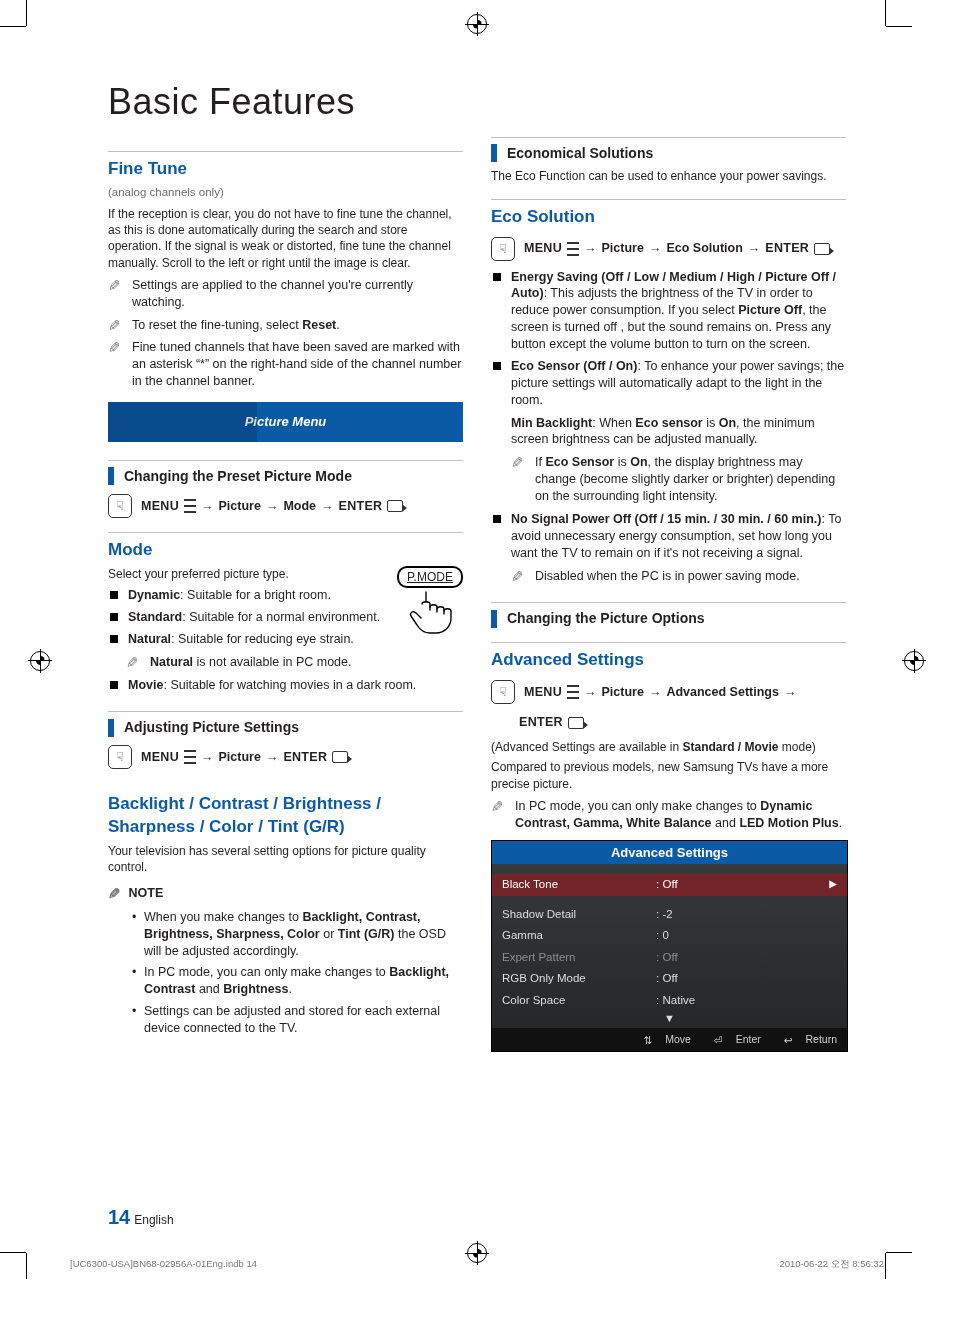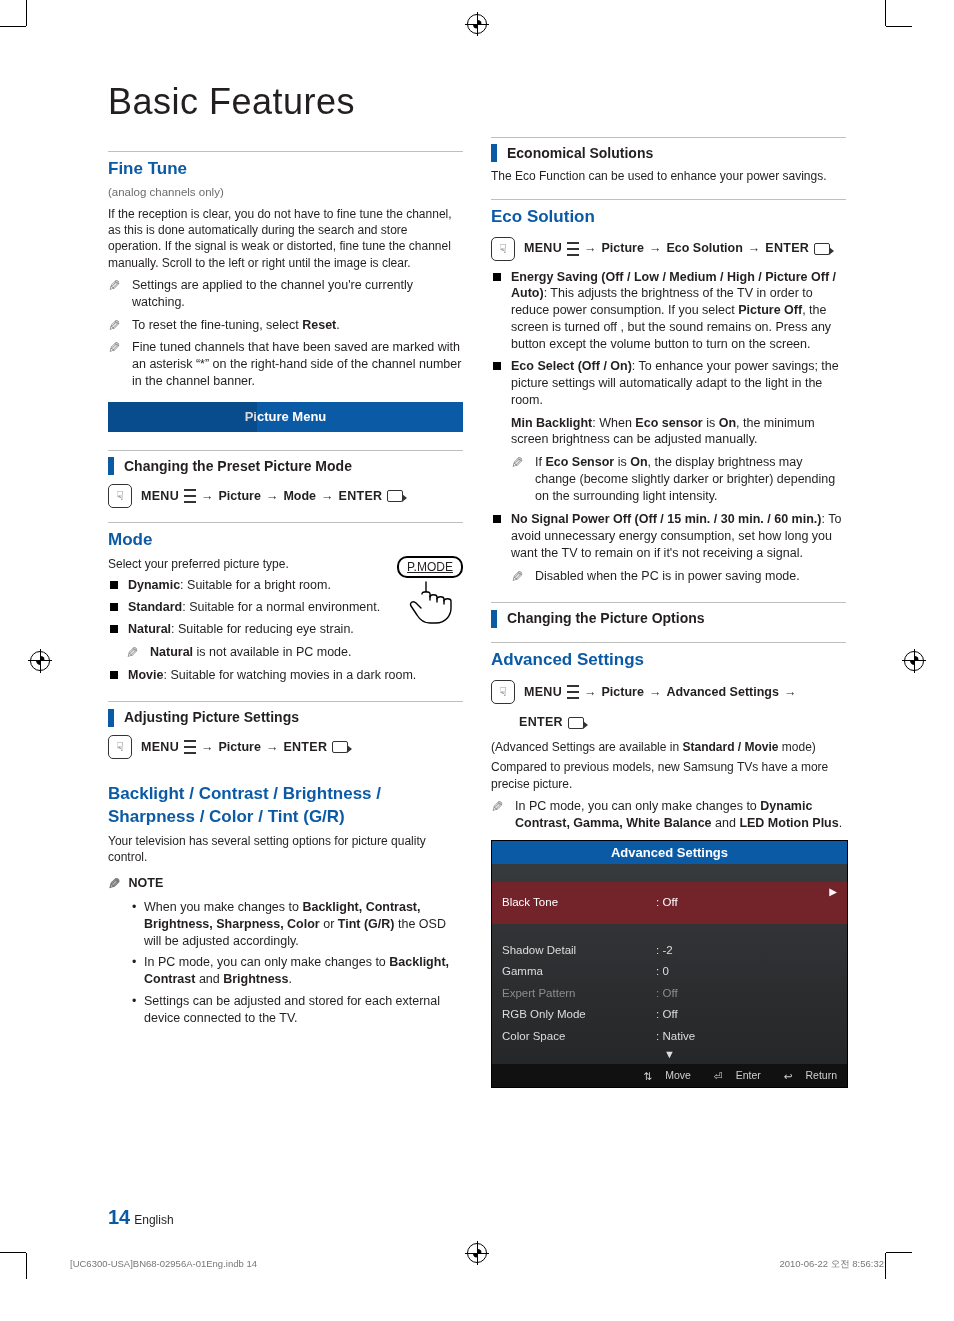--- a/index.html
+++ b/index.html
@@ -126,24 +126,24 @@
     padding-left: 12px;
     margin: 5px 0;
   }
   ul.dots > li::before {
     content: "•";
     position: absolute; left: 0; top: 0;
   }
 
   .picture-bar {
     background: #0b5aa6;
-    height: 30px;
+    height: 40px;
     position: relative;
     margin: 12px 0 16px 0;
-    display:flex; align-items:center; justify-content:center;
+    display:flex; align-items:center; justify-content:center;font-style:italic;
   }
   .picture-bar .label {
     color: #fff;
     font-weight: 700;
     font-size: 13px;
   }
   .picture-bar .shade {
     position: absolute;
     left:0; top:0; bottom:0;
     width: 42%;
@@ -235,22 +235,22 @@
   .osd .rows { padding: 2px 10px 0 10px; }
   .osd .row {
     display: flex;
     padding: 3px 0;
   }
   .osd .row .k { flex: 0 0 46%; }
   .osd .row .v { flex: 1 1 auto; }
   .osd .row.sel {
     background: #73232a;
     color: #fff;
-    margin: 16px -10px;
-    padding: 13px 10px;
+    margin: 8px -10px;
+    padding: 3px 10px;
     position: relative;
   }
   .osd .row.sel::after {
     content: "▶";
     position: absolute; right: 10px; top: 3px;
     font-size: 10px;
   }
   .osd .row.dim { color: #8c8c8c; }
   .osd .more { text-align:center; color:#ddd; font-size:11px; padding-bottom:2px;}
   .osd .hints {
@@ -430,21 +430,21 @@
           <span> → </span>
             <span class="menu-caps">ENTER</span>
           <span class="enterglyph"></span>
         </div>
 
         <ul class="bullets">
           <li>
             <b>Energy Saving (Off / Low / Medium / High / Picture Off / Auto)</b><span>: This adjusts the brightness of the TV in order to reduce power consumption. If you select </span><b>Picture Off</b><span>, the screen is turned off , but the sound remains on. Press any button except the volume button to turn on the screen.</span>
           </li>
           <li>
-            <b>Eco Select (Off / On)</b><span>: To enhance your power savings; the picture settings will automatically adapt to the light in the room.</span>
+            <b>Eco Sensor (Off / On)</b><span>: To enhance your power savings; the picture settings will automatically adapt to the light in the room.</span>
             <p style="margin-top:6px;"><b>Min Backlight</b><span>: When </span><b>Eco sensor</b><span> is </span><b>On</b><span>, the minimum screen brightness can be adjusted manually.</span></p>
             <div class="tip">
                 <span class="tipicon"></span>
               <span><span>If </span><b>Eco Sensor</b><span> is </span><b>On</b><span>, the display brightness may change (become slightly darker or brighter) depending on the surrounding light intensity.</span></span>
             </div>
           </li>
           <li>
             <b>No Signal Power Off (Off / 15 min. / 30 min. / 60 min.)</b><span>: To avoid unnecessary energy consumption, set how long you want the TV to remain on if it's not receiving a signal.</span>
             <div class="tip">
                 <span class="tipicon"></span>

